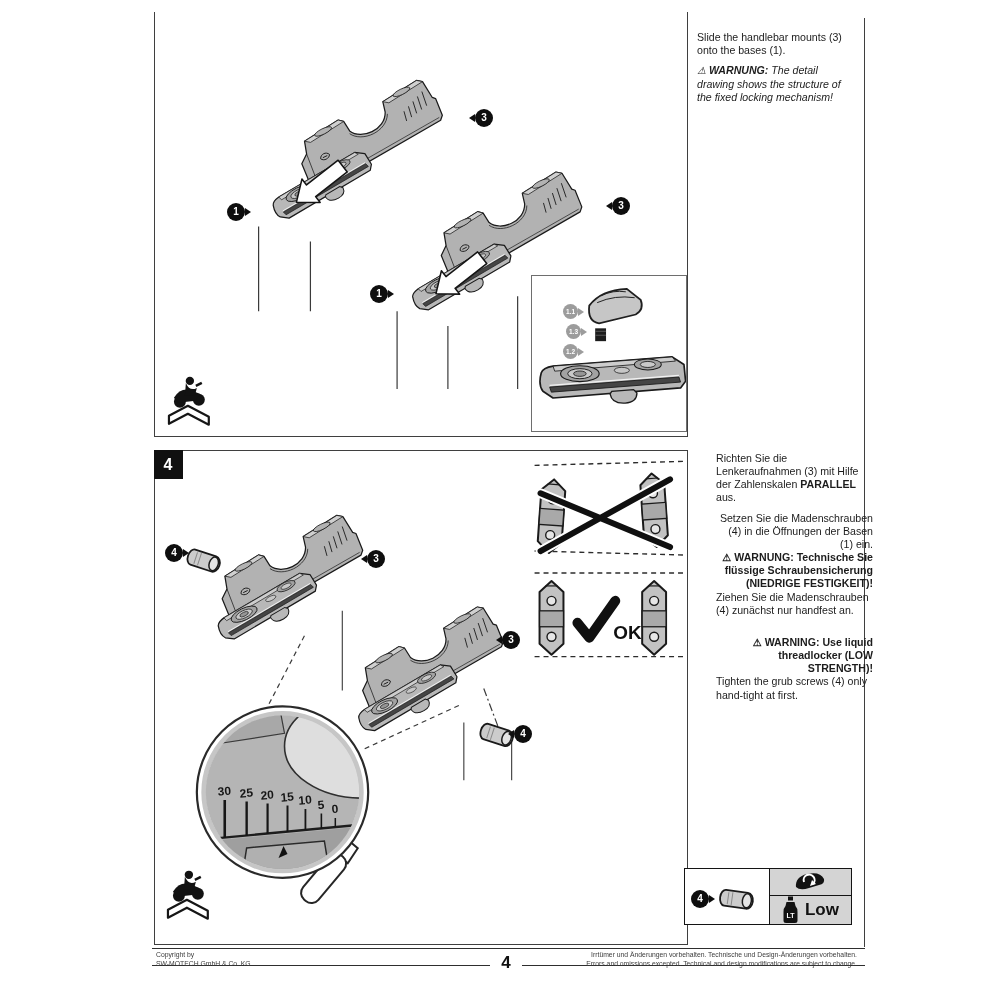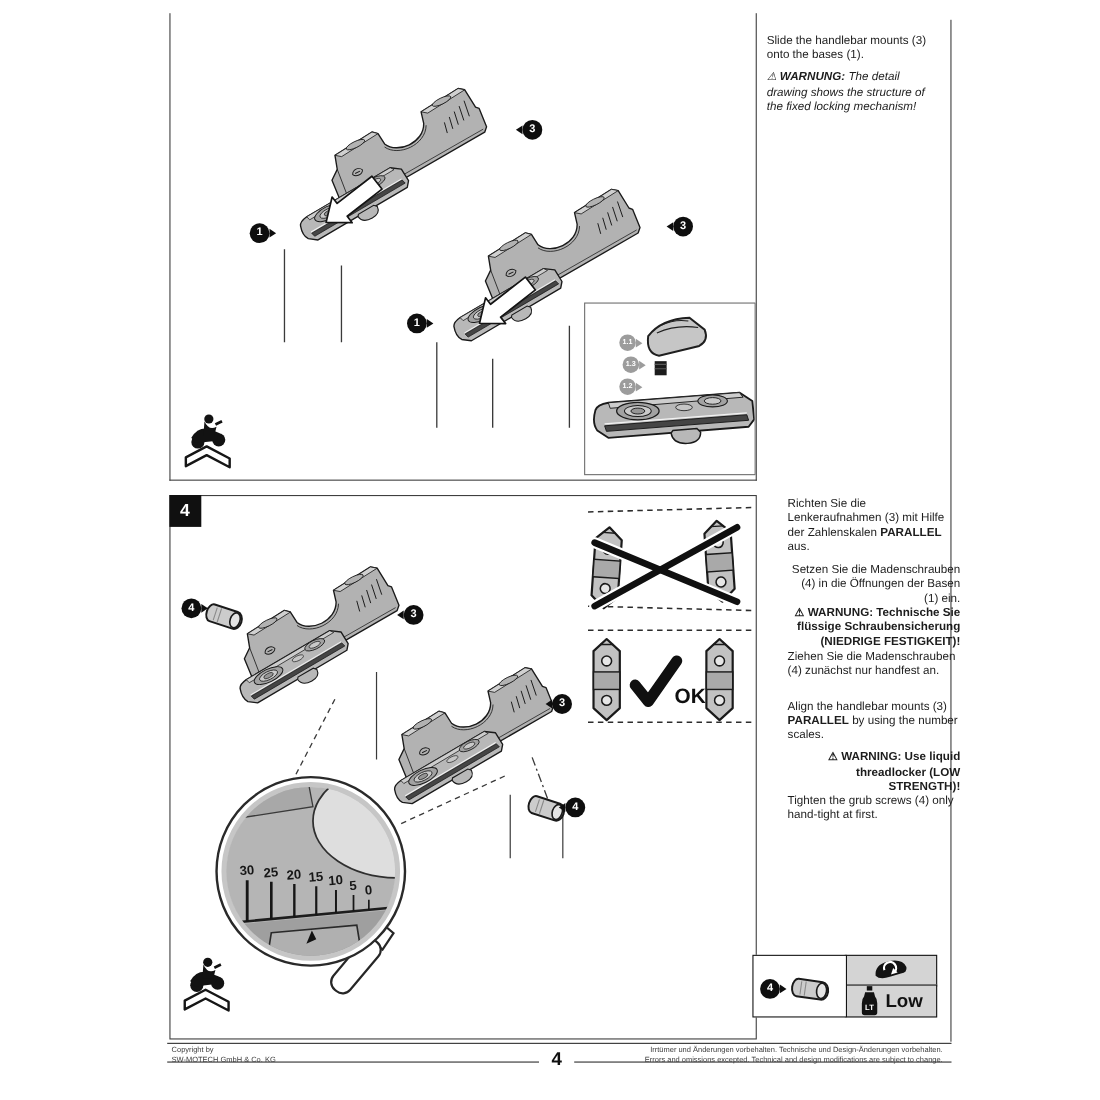--- a/index.html
+++ b/index.html
@@ -282,21 +282,20 @@
     <p><span>Slide the handlebar mounts (3) onto the bases (1).</span></p>
     <p class="it"><span class="wg">⚠</span> <span class="b">WARNUNG:</span><span> The detail drawing shows the structure of the fixed locking mechanism!</span></p>
   </div>
 
   <div id="txt4" class="col">
     <p><span>Richten Sie die Lenkeraufnahmen (3) mit Hilfe der Zahlenskalen </span><span class="b">PARALLEL</span><span> aus.</span></p>
     <p class="tight"><span>Setzen Sie die Madenschrauben (4) in die Öffnungen der Basen (1) ein.</span></p>
     <p class="tight b"><span class="wg">⚠</span><span> WARNUNG: Technische Sie flüssige Schraubensicherung (NIEDRIGE FESTIGKEIT)!</span></p>
     <p><span>Ziehen Sie die Madenschrauben (4) zunächst nur handfest an.</span></p>
     <div class="gap"></div>
-    <p><span>Align the handlebar mounts (3) </span><span class="b">PARALLEL</span><span> by using the number scales.</span></p>
     <p class="tight b"><span class="wg">⚠</span><span> WARNING: Use liquid threadlocker (LOW STRENGTH)!</span></p>
     <p><span>Tighten the grub screws (4) only hand-tight at first.</span></p>
   </div>
 
   <div id="partsbox">
     <div id="pb-left">
       <div class="badge tr" style="left:6px;top:21px"><i></i><span>4</span></div>
       <svg width="38" height="24" style="position:absolute;left:32px;top:18px">
         <g transform="translate(3,3) rotate(8 14 9)">
             <use href="#cyl"></use>

